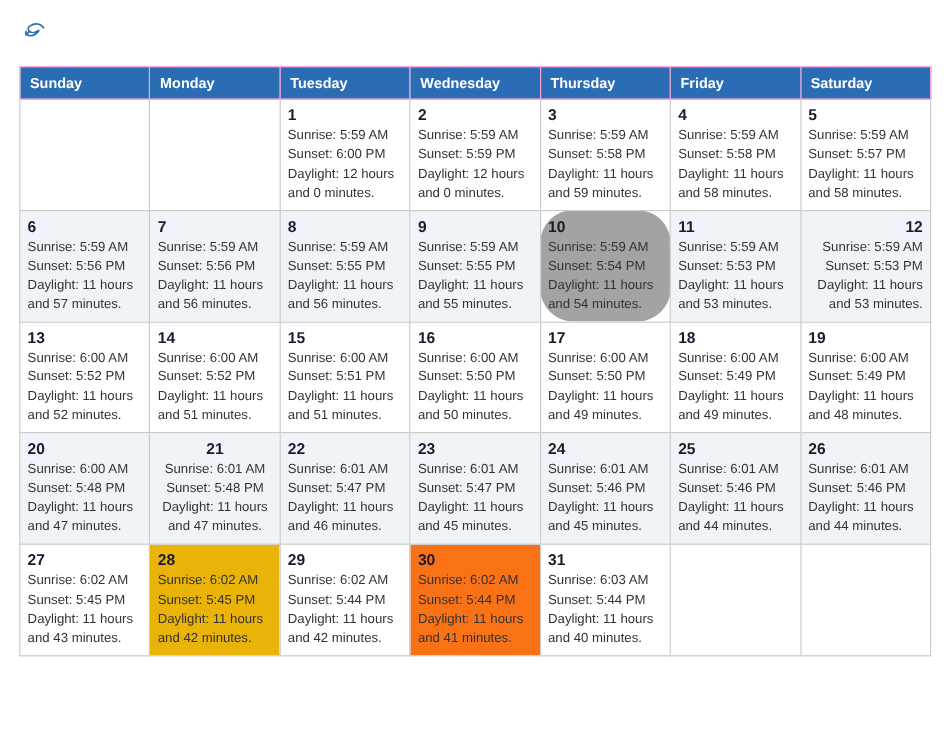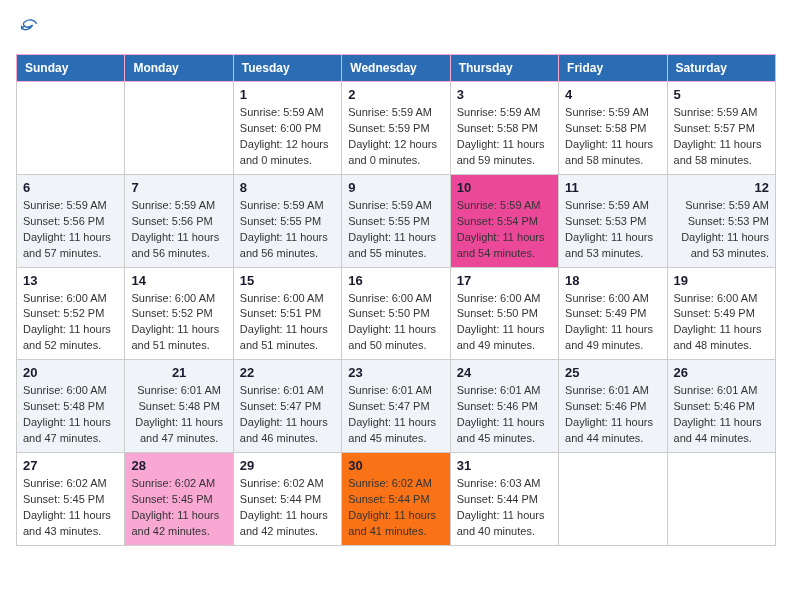--- a/index.html
+++ b/index.html
@@ -167,21 +167,21 @@
           <div class="day-info">Sunrise: 5:59 AM<br>Sunset: 5:56 PM<br>Daylight: 11 hours<br>and 56 minutes.</div>
         </td>
         <td style="background: rgb(240, 244, 248);">
           <span class="day-number">8</span>
           <div class="day-info">Sunrise: 5:59 AM<br>Sunset: 5:55 PM<br>Daylight: 11 hours<br>and 56 minutes.</div>
         </td>
         <td style="background: rgb(240, 244, 248);">
           <span class="day-number">9</span>
           <div class="day-info">Sunrise: 5:59 AM<br>Sunset: 5:55 PM<br>Daylight: 11 hours<br>and 55 minutes.</div>
         </td>
-        <td style="background: #ec4899;">
+        <td style="background: #a3a3a3; border-radius: 28px;">
           <span class="day-number">10</span>
           <div class="day-info">Sunrise: 5:59 AM<br>Sunset: 5:54 PM<br>Daylight: 11 hours<br>and 54 minutes.</div>
         </td>
         <td style="background: rgb(240, 244, 248);">
           <span class="day-number">11</span>
           <div class="day-info">Sunrise: 5:59 AM<br>Sunset: 5:53 PM<br>Daylight: 11 hours<br>and 53 minutes.</div>
         </td>
         <td style="background: rgb(240, 244, 248); text-align: right;">
           <span class="day-number">12</span>
           <div class="day-info">Sunrise: 5:59 AM<br>Sunset: 5:53 PM<br>Daylight: 11 hours<br>and 53 minutes.</div>
@@ -245,21 +245,21 @@
         <td style="background: rgb(240, 244, 248);">
           <span class="day-number">26</span>
           <div class="day-info">Sunrise: 6:01 AM<br>Sunset: 5:46 PM<br>Daylight: 11 hours<br>and 44 minutes.</div>
         </td>
       </tr>
       <tr>
         <td style="background: rgb(255, 255, 255); margin-top: 30px;">
           <span class="day-number">27</span>
           <div class="day-info">Sunrise: 6:02 AM<br>Sunset: 5:45 PM<br>Daylight: 11 hours<br>and 43 minutes.</div>
         </td>
-        <td style="background: #f9a8d4;">
+        <td style="background: #eab308;">
           <span class="day-number">28</span>
           <div class="day-info">Sunrise: 6:02 AM<br>Sunset: 5:45 PM<br>Daylight: 11 hours<br>and 42 minutes.</div>
         </td>
         <td style="background: rgb(255, 255, 255);">
           <span class="day-number">29</span>
           <div class="day-info">Sunrise: 6:02 AM<br>Sunset: 5:44 PM<br>Daylight: 11 hours<br>and 42 minutes.</div>
         </td>
         <td style="background: #f97316; margin-top: 44px;">
           <span class="day-number">30</span>
           <div class="day-info">Sunrise: 6:02 AM<br>Sunset: 5:44 PM<br>Daylight: 11 hours<br>and 41 minutes.</div>

